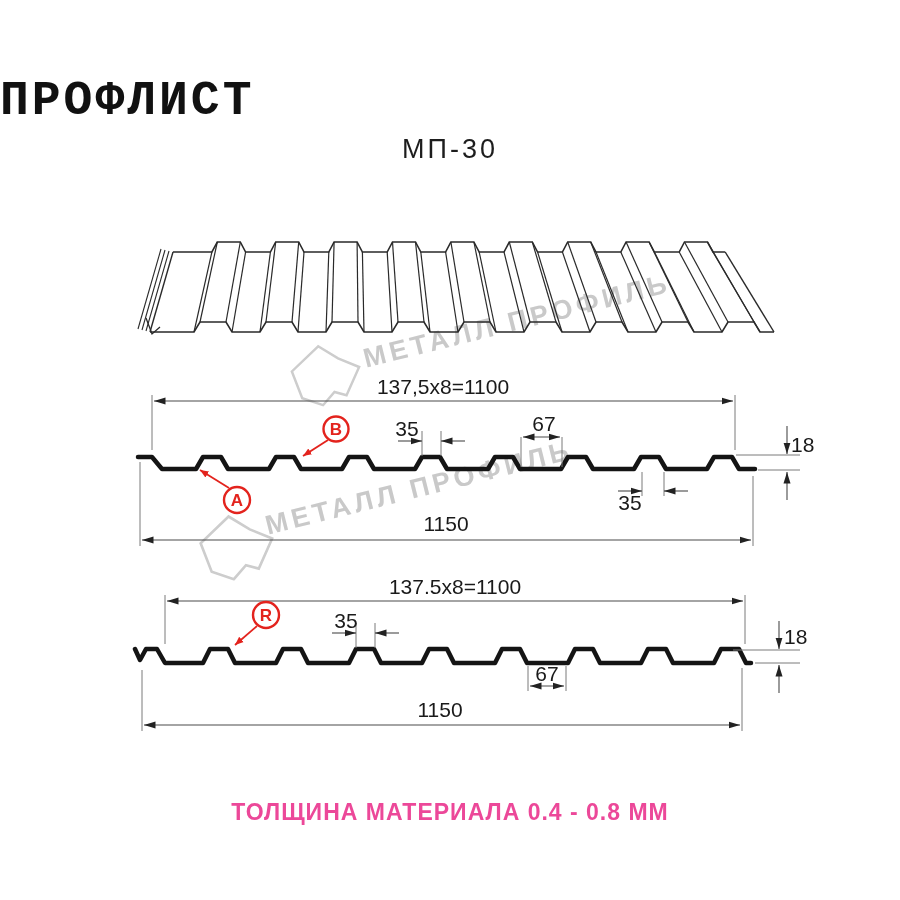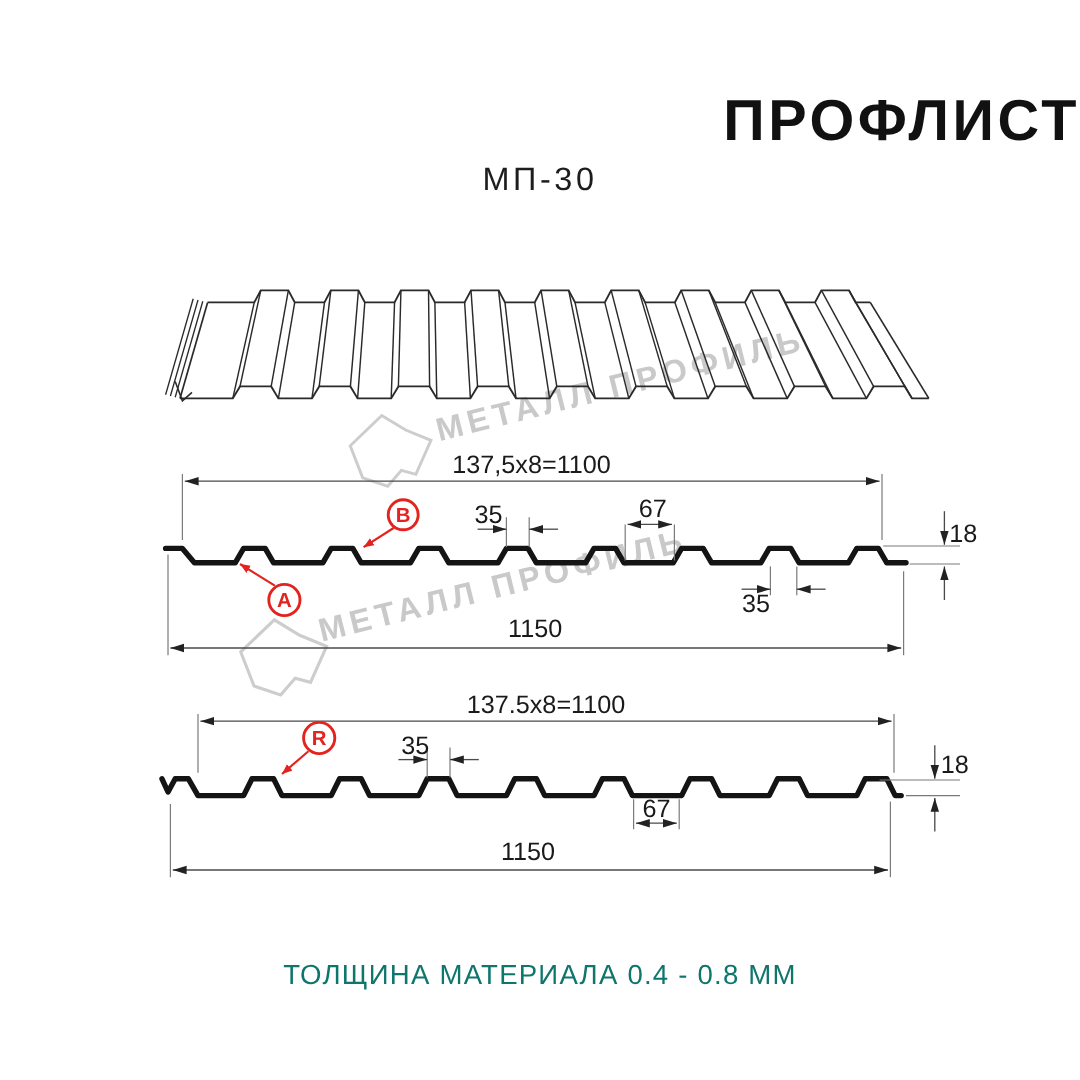--- a/index.html
+++ b/index.html
@@ -1,30 +1,30 @@
 <!DOCTYPE html>
 <html><head>
 <meta charset="utf-8">
 <style>
   html,body{margin:0;padding:0;background:#ffffff;}
   .stage{
     position:relative;width:900px;height:900px;background:#ffffff;overflow:hidden;
     font-family:"Liberation Sans","DejaVu Sans",sans-serif;color:#1a1a1a;
   }
   .page-title{
-    position:absolute;top:74px;left:0;right:0;text-align:right;
-    font-size:48px;font-weight:bold;letter-spacing:3px;color:#111;z-index:3;
+    position:absolute;top:74px;left:0;right:0;text-align:left;
+    font-size:48px;font-weight:bold;letter-spacing:3px;color:#111;z-index:3;font-family:Liberation Mono, monospace;
   }
   .page-subtitle{
     position:absolute;top:134px;left:0;right:0;text-align:center;
     font-size:27px;font-weight:normal;letter-spacing:3px;color:#1d1d1d;z-index:3;
   }
   .page-footer{
     position:absolute;top:799px;left:0;right:0;text-align:center;
-    font-size:23px;font-weight:normal;letter-spacing:1px;color:#0f766e;z-index:3;
+    font-size:23px;font-weight:bold;letter-spacing:1px;color:#ec4899;z-index:3;
   }
   .watermark{position:absolute;z-index:1;color:#c9c9c9;white-space:nowrap;
     font-weight:bold;letter-spacing:4px;}
   .wm-text-1{left:364px;top:344px;font-size:27px;transform:rotate(-14deg);transform-origin:0 50%;}
   .wm-text-2{left:266px;top:511px;font-size:27px;transform:rotate(-14deg);transform-origin:0 50%;}
   .wm-logo{position:absolute;z-index:1;}
   .wm-logo-1{left:286px;top:342px;transform:rotate(-8deg);}
   .wm-logo-2{left:194px;top:512px;transform:rotate(-8deg);}
   svg.main{position:absolute;left:0;top:0;z-index:2;}
   .profile-line{fill:none;stroke:#141414;stroke-width:4.5;stroke-linejoin:round;stroke-linecap:round;}

